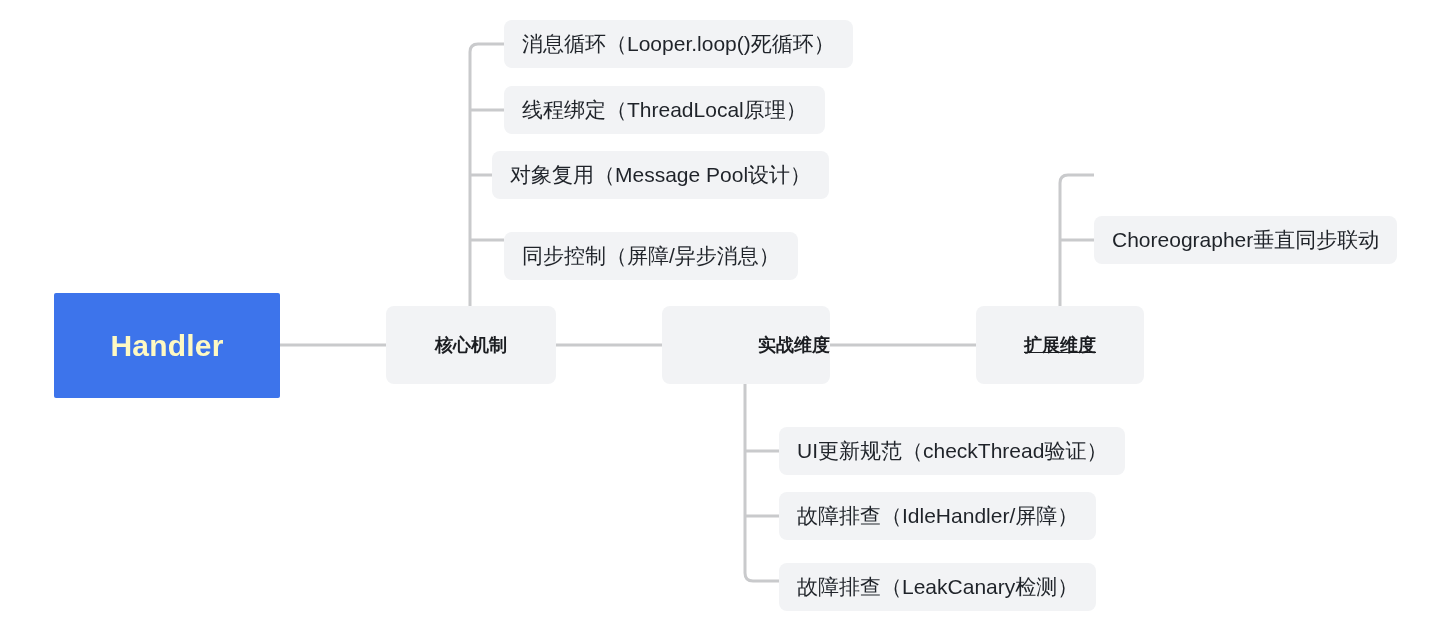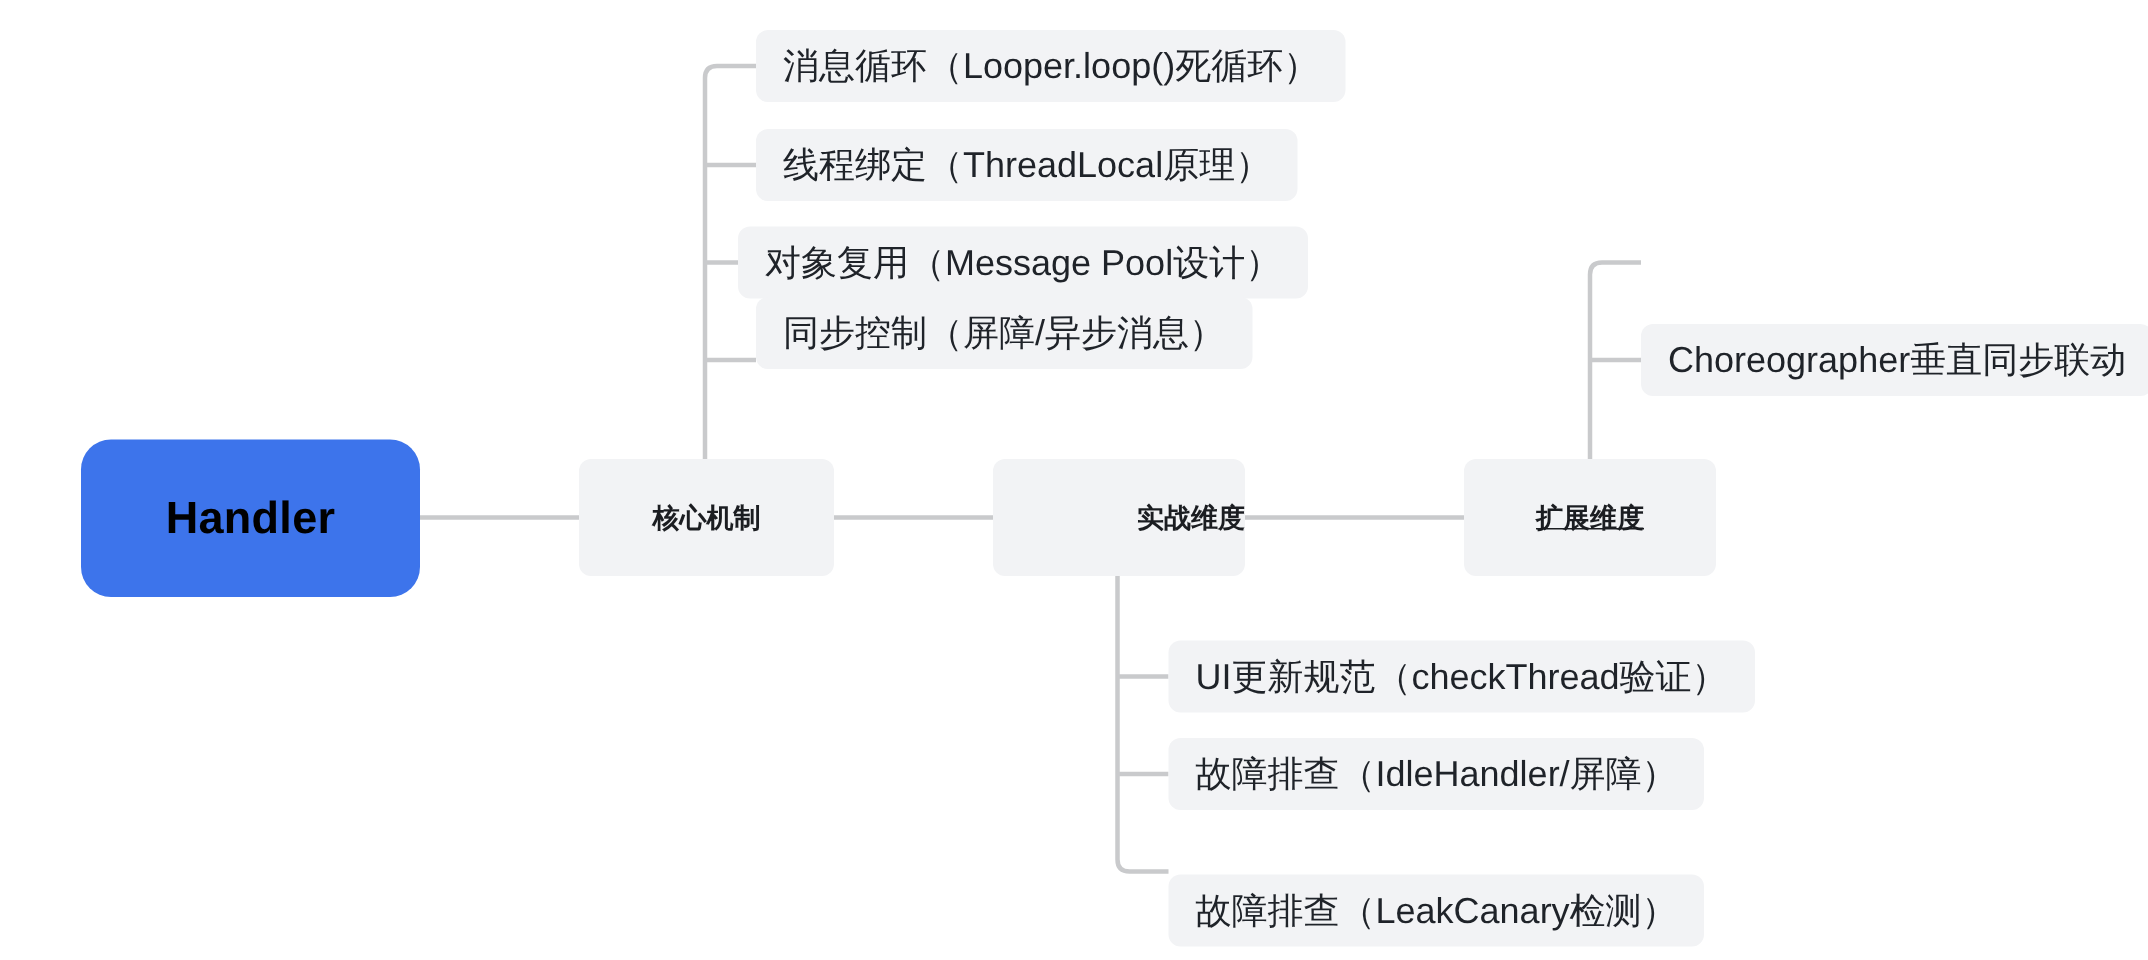--- a/index.html
+++ b/index.html
@@ -31,35 +31,35 @@
     box-sizing: border-box;
     display: flex;
     align-items: center;
     background: #f2f3f5;
     border-radius: 8px;
     color: #1f2329;
     white-space: nowrap;
   }
   .node-root {
     background: #3d74eb;
-    color: #000000;
-    border-radius: 20px;
+    color: #fef9c3;
+    border-radius: 2px;
     font-size: 30px;
     font-weight: bold;
     justify-content: center;
     letter-spacing: 0.2px;
   }
   .node-branch {
     font-size: 18px;
     font-weight: bold;
     justify-content: center;
     color: #1b1d21;
   }
   .node-leaf {
-    font-size: 24px;
+    font-size: 21px;
     font-weight: normal;
     padding: 0 18px;
     color: #1f2329;
   }
 </style>
 </head>
 <body>
 
 <div id="canvas">
 
@@ -96,35 +96,35 @@
 
   <div class="node node-leaf" style="left:504px; top:20px; height:48px;">
     <span>消息循环（Looper.loop()死循环）</span>
   </div>
   <div class="node node-leaf" style="left:504px; top:86px; height:48px;text-align:right;">
     <span>线程绑定（ThreadLocal原理）</span>
   </div>
   <div class="node node-leaf" style="left:492px; top:151px; height:48px;text-align:right;">
     <span>对象复用（Message Pool设计）</span>
   </div>
-  <div class="node node-leaf" style="left:504px; top:198px; height:48px;">
+  <div class="node node-leaf" style="left:504px; top:232px; height:48px;">
     <span>同步控制（屏障/异步消息）</span>
   </div>
 
   <div class="node node-branch" style="left:662px; top:306px; width:168px; height:78px;justify-content:flex-end;">
     <span>实战维度</span>
   </div>
 
   <div class="node node-leaf" style="left:779px; top:427px; height:48px;text-align:right;">
     <span>UI更新规范（checkThread验证）</span>
   </div>
   <div class="node node-leaf" style="left:779px; top:492px; height:48px;">
     <span>故障排查（IdleHandler/屏障）</span>
   </div>
-  <div class="node node-leaf" style="left:779px; top:583px; height:48px;">
+  <div class="node node-leaf" style="left:779px; top:563px; height:48px;">
     <span>故障排查（LeakCanary检测）</span>
   </div>
 
   <div class="node node-branch" style="left:976px; top:306px; width:168px; height:78px;text-decoration:underline;">
     <span>扩展维度</span>
   </div>
 
   <div class="node node-leaf" style="left:1094px; top:216px; height:48px;">
     <span>Choreographer垂直同步联动</span>
   </div>

